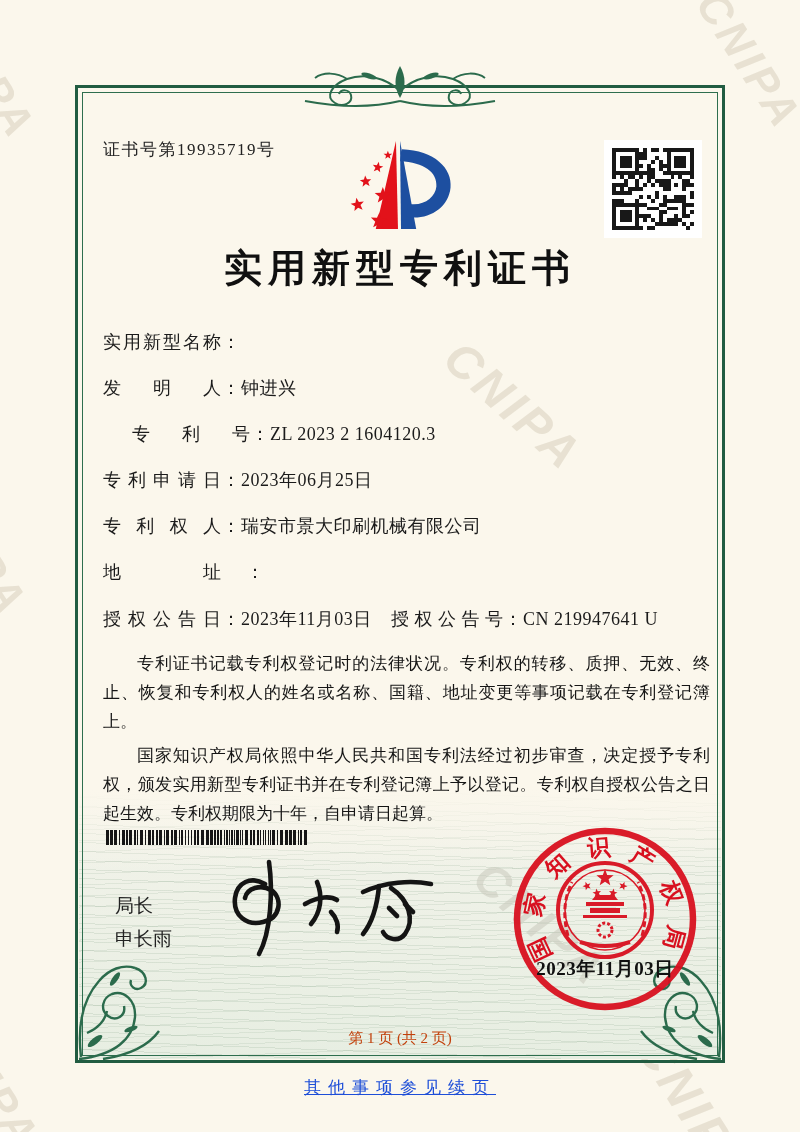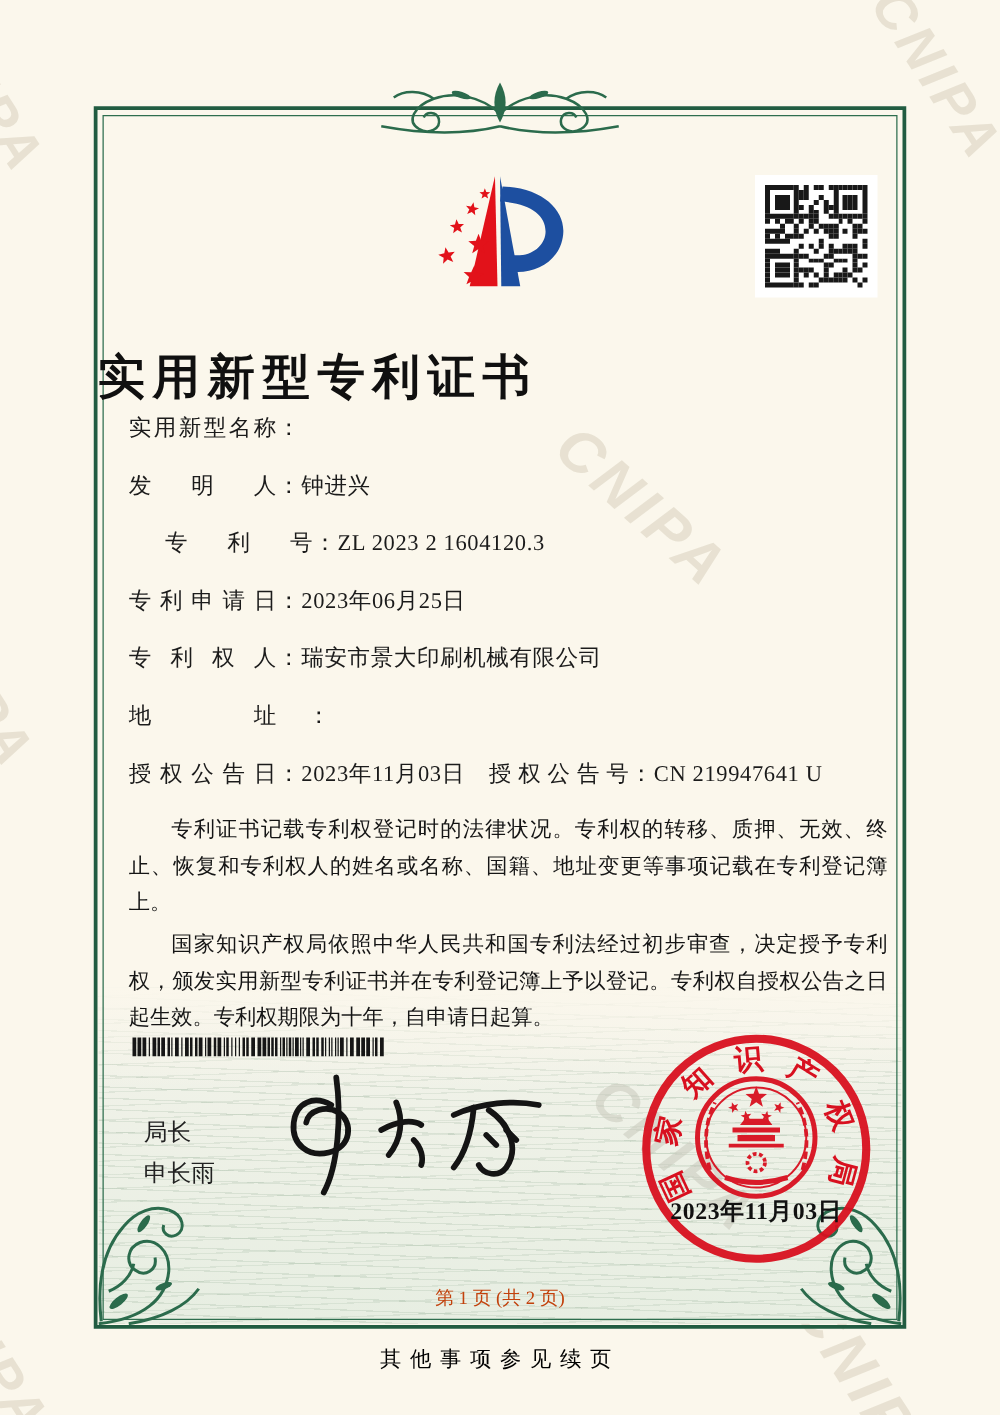--- a/index.html
+++ b/index.html
@@ -39,22 +39,22 @@
   .corner-right{right:-5px;transform:scaleX(-1);}
   
   .cert-no{position:absolute;left:25px;top:50px;font-size:17px;letter-spacing:1.5px;color:#222;}
   .logo{position:absolute;left:260px;top:48px;width:122px;height:96px;}
   .qr{position:absolute;left:526px;top:52px;width:98px;height:98px;background:#fff;
       padding:8px;box-sizing:border-box;}
   .qr-grid{display:grid;grid-template-columns:repeat(21,1fr);grid-template-rows:repeat(21,1fr);
       width:82px;height:82px;}
   .qr-grid .on{background:#181818;}
   
-  .title{position:absolute;left:0;right:0;top:155px;text-align:left;font-size:38px;
-      font-weight:bold;letter-spacing:6px;color:#101010;margin-top:33px;}
+  .title{position:absolute;left:0;right:0;top:155px;text-align:center;font-size:38px;
+      font-weight:bold;letter-spacing:6px;color:#101010;}
   
   .fields{position:absolute;left:25px;top:0;right:18px;font-size:18px;}
   .frow{position:absolute;left:0;width:100%;display:flex;align-items:baseline;white-space:nowrap;}
   .flabel{display:inline-block;width:118px;text-align:justify;text-align-last:justify;flex:none;}
   .fcolon{display:inline-block;width:20px;flex:none;text-align:center;}
   .fvalue{letter-spacing:.5px;}
   .r0{top:242px;} .r1{top:288px;} .r2{top:334px;margin-left:29px;} .r3{top:380px;} .r4{top:426px;}
   .r5{top:472px;gap:24px;} .r6{top:519px;}
   .pair2{position:absolute;left:288px;top:0;display:flex;align-items:baseline;}
   .pair2 .flabel{width:112px;}
@@ -73,21 +73,21 @@
   
   .seal{position:absolute;left:434px;top:738px;width:186px;height:186px;z-index:4;}
   .seal svg{position:absolute;left:0;top:0;}
   .seal-ring-char{position:absolute;left:50%;top:50%;width:26px;height:26px;margin:-13px 0 0 -13px;
       text-align:center;font-size:23px;font-weight:bold;color:var(--seal_red);line-height:26px;}
   .seal-date{position:absolute;left:0;right:0;top:130px;text-align:center;font-size:19px;
       font-weight:bold;color:#111;letter-spacing:0.5px;}
   
   .page-num{position:absolute;left:0;right:0;bottom:12px;text-align:center;font-size:15px;color:#c2410c;margin-top:32px;}
   .cont-note{position:absolute;left:0;right:0;top:1076px;text-align:center;font-size:17px;
-      letter-spacing:7px;color:#000000;z-index:2;}
+      letter-spacing:7px;color:#1d4ed8;z-index:2;text-decoration:underline;}
 </style>
 </head>
 <body>
 
 <div class="page">
 
   <div class="wm wm1">CNIPA</div>
   <div class="wm wm2">CNIPA</div>
   <div class="wm wm3">CNIPA</div>
   <div class="wm wm4">CNIPA</div>
@@ -129,20 +129,21 @@
         <path d="M8,120 C4,86 10,62 26,44 C36,32 50,27 62,31"></path>
         <path d="M62,31 C74,35 76,47 68,51 C62,54 56,49 58,43"></path>
         <path d="M30,122 C56,118 76,108 86,94"></path>
         <path d="M14,96 C24,92 32,84 34,74"></path>
       </g>
       <ellipse cx="22" cy="104" rx="9" ry="3.2" fill="#2B6B4C" transform="rotate(-38 22 104)"></ellipse>
       <ellipse cx="42" cy="42" rx="8" ry="2.8" fill="#2B6B4C" transform="rotate(-55 42 42)"></ellipse>
       <ellipse cx="58" cy="92" rx="7" ry="2.5" fill="#2B6B4C" transform="rotate(-20 58 92)"></ellipse>
     </svg>
 
+    <div class="cert-no">证书号第19935719号</div>
 
     <svg class="logo" viewBox="0 0 120 95">
       <polygon points="57,5 59,92 37,92" fill="#E2121A"></polygon>
       <polygon points="61,5 77,92 62,92" fill="#1D4FA0"></polygon>
       <path d="M63,13 C95,14 113,32 111,51 C109,72 88,84 67,80 L69,67 C84,70 96,61 97,50 C98,36 85,26 61,25 Z" fill="#1D4FA0"></path>
       <polygon fill="#E2121A" points="49.0,14.5 50.1,17.5 53.3,17.6 50.8,19.6 51.6,22.6 49.0,20.9 46.4,22.6 47.2,19.6 44.7,17.6 47.9,17.5"></polygon>
       <polygon fill="#E2121A" points="40.0,25.6 40.7,29.4 44.4,30.2 41.0,32.1 41.4,35.9 38.6,33.3 35.0,34.8 36.7,31.3 34.1,28.4 38.0,28.9"></polygon>
       <polygon fill="#E2121A" points="26.5,39.0 28.3,42.8 32.5,42.7 29.5,45.6 30.9,49.5 27.2,47.5 23.9,50.1 24.7,46.0 21.2,43.7 25.3,43.1"></polygon>
       <polygon fill="#E2121A" points="44.0,50.5 46.1,56.1 52.1,56.4 47.4,60.1 49.0,65.9 44.0,62.6 39.0,65.9 40.6,60.1 35.9,56.4 41.9,56.1"></polygon>
       <polygon fill="#E2121A" points="17.8,61.1 20.3,65.4 25.2,64.7 21.9,68.4 24.0,72.9 19.5,70.9 15.9,74.3 16.4,69.4 12.1,67.0 16.9,66.0"></polygon>

